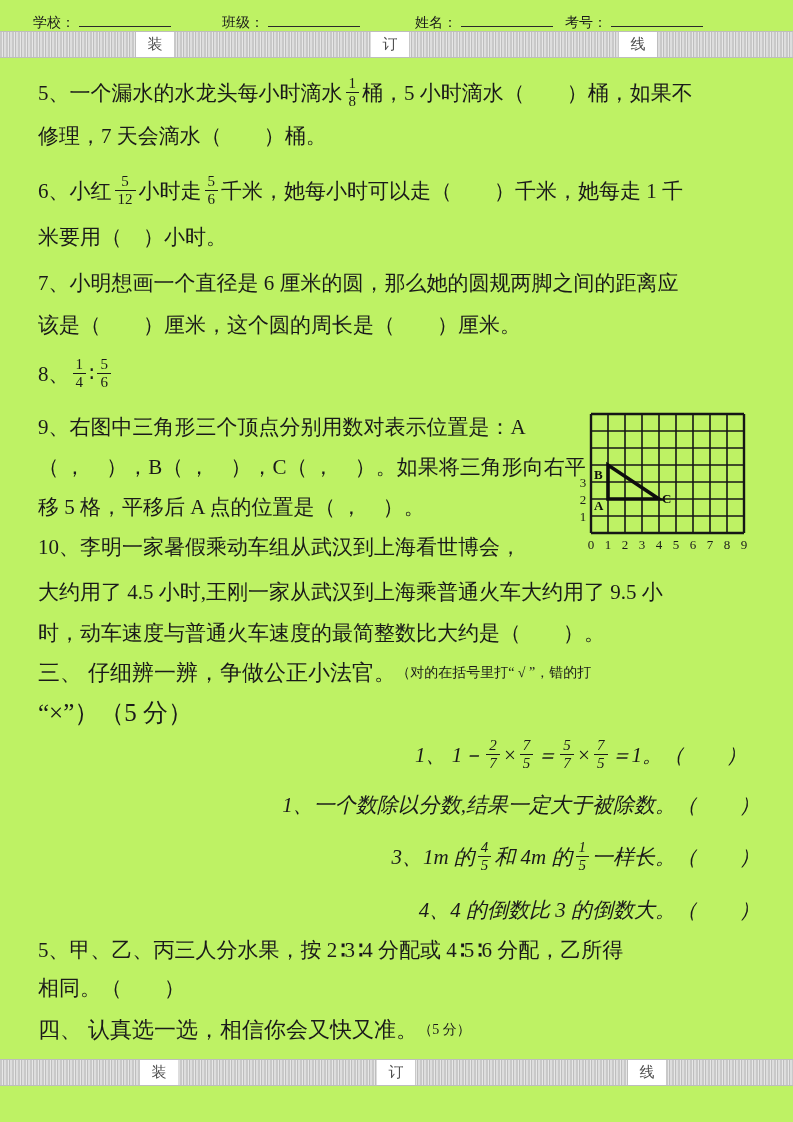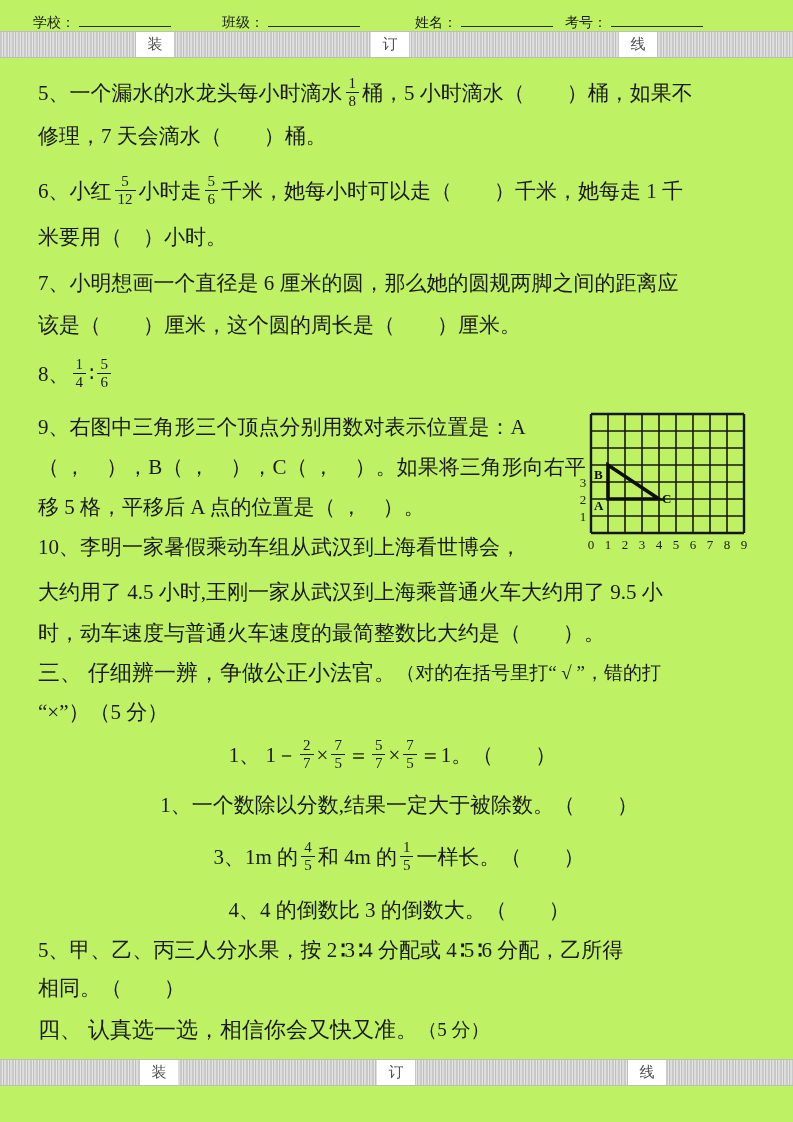--- a/index.html
+++ b/index.html
@@ -25,27 +25,27 @@
     display:flex; align-items:center; justify-content:center;
     font-size:15px; color:#4d4d4d;
   }
   
   .line {
     position:absolute; left:38px; height:36px;
     display:flex; align-items:center;
     font-size:21px; white-space:nowrap;
   }
   .line .seg { white-space:pre; }
-  .tf { right:33px; justify-content:center; }
+  .tf { right:33px; justify-content:flex-end;font-style:italic; }
   .tf .bracket { white-space:pre; }
   .sec-bold {
     font-family:"Liberation Sans","DejaVu Sans",sans-serif;
     font-weight:normal; font-size:22px; white-space:pre;
   }
-  .sec-note { font-size:19px; white-space:pre; }
+  .sec-note { font-size:14px; white-space:pre; }
   
   .frac {
     display:inline-flex; flex-direction:column; align-items:center;
     font-size:15px; line-height:1.1; margin:0 3px; transform:translateY(-1px);
   }
   .frac .num { padding:0 3px; }
   .frac .den { border-top:1.4px solid #1a1a1a; padding:0 3px; }
   
   .figure { position:absolute; left:576px; top:408px; width:210px; height:150px; }
 </style>
@@ -175,21 +175,21 @@
         <text x="151" y="141" font-size="13" text-anchor="middle" font-family="&quot;Liberation Serif&quot;,serif" fill="#1a1a1a">8</text>
         <text x="168" y="141" font-size="13" text-anchor="middle" font-family="&quot;Liberation Serif&quot;,serif" fill="#1a1a1a">9</text>
       </svg>
   </div>
 
   <div class="line" style="top:655px">
     <span class="sec-bold">三、 仔细辨一辨，争做公正小法官。</span>
       <span class="sec-note">（对的在括号里打“ √ ”，错的打</span>
   </div>
   <div class="line" style="top:694px">
-    <span class="sec-note" style="font-size:21px">“×”）（5 分）</span>
+    <span class="sec-note" style="font-size:25px">“×”）（5 分）</span>
   </div>
 
   <div class="line tf" style="top:737px; right:46px">
     <span style="display:inline-flex;align-items:center">
         <span class="seg">1、 1－</span>
         <span class="frac">
           <span class="num">2</span>
           <span class="den">7</span>
         </span>
         <span class="seg">×</span>

